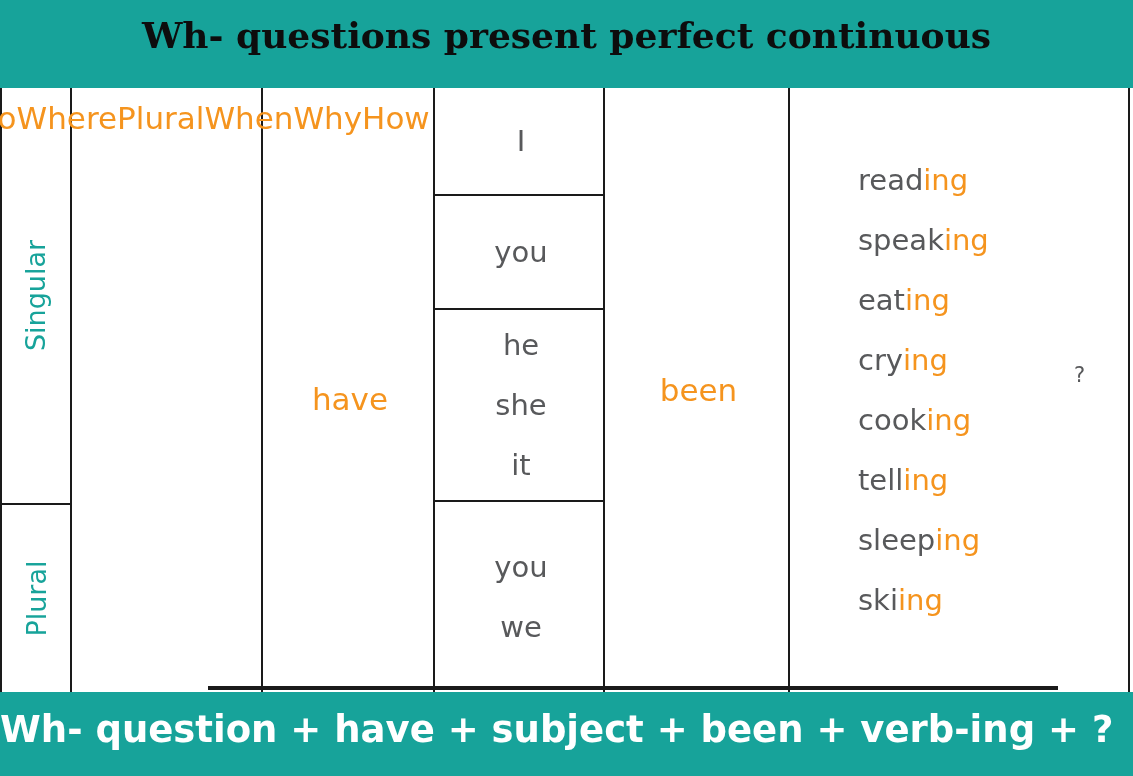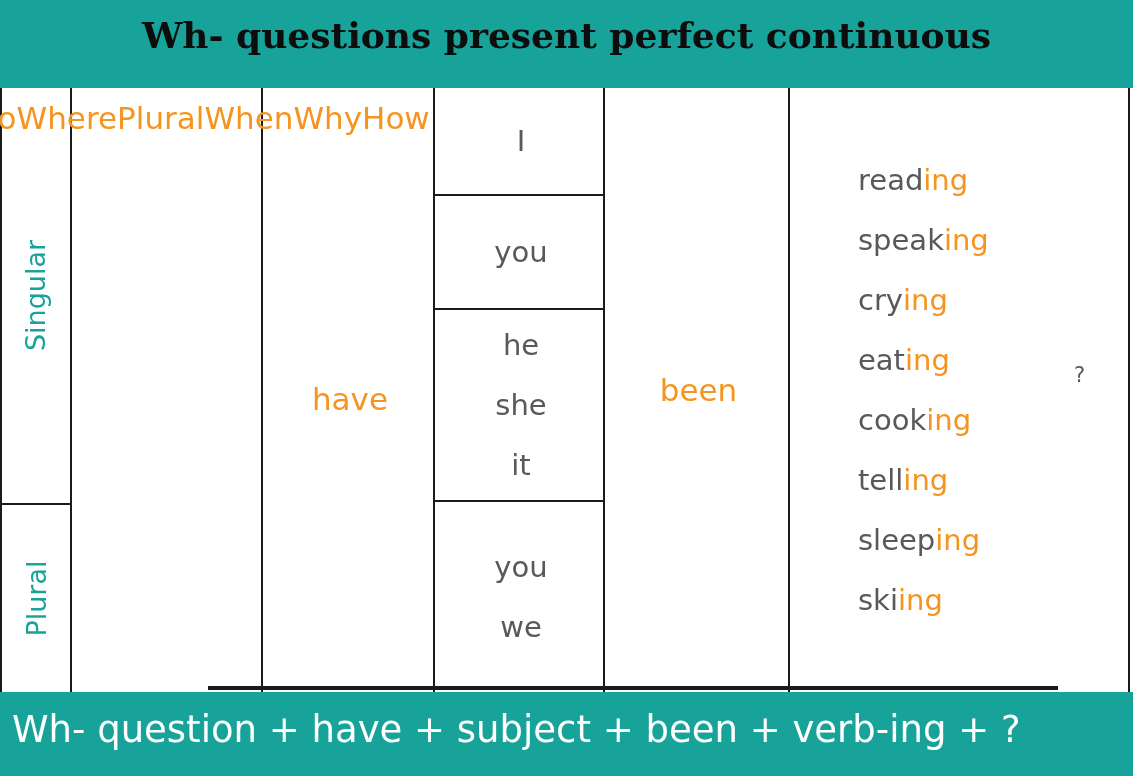--- a/index.html
+++ b/index.html
@@ -43,27 +43,27 @@
   .footer-band {
     position: absolute;
     left: 0;
     top: 692px;
     width: 1133px;
     height: 84px;
     background: #17a39a;
   }
   .footer-formula {
     position: absolute;
-    left: 12px;
+    left: 0;
     top: 708px;
     width: 897px;
     text-align: center;
     font-family: "DejaVu Sans", sans-serif;
     font-size: 37px;
-    font-weight: 400;
+    font-weight: 700;
     color: #ffffff;
     white-space: nowrap;
   }
 
   
   .table-area {
     position: absolute;
     left: 0;
     top: 88px;
     width: 1133px;
@@ -284,24 +284,24 @@
     </div>
 
     <div class="verb-col">
       <span class="verb-word">
         <span class="verb-stem">read</span><span class="verb-suffix">ing</span>
       </span>
       <span class="verb-word">
         <span class="verb-stem">speak</span><span class="verb-suffix">ing</span>
       </span>
       <span class="verb-word">
+        <span class="verb-stem">eat</span><span class="verb-suffix">ing</span>
+      </span>
+      <span class="verb-word">
         <span class="verb-stem">cry</span><span class="verb-suffix">ing</span>
-      </span>
-      <span class="verb-word">
-        <span class="verb-stem">eat</span><span class="verb-suffix">ing</span>
       </span>
       <span class="verb-word">
         <span class="verb-stem">cook</span><span class="verb-suffix">ing</span>
       </span>
       <span class="verb-word">
         <span class="verb-stem">tell</span><span class="verb-suffix">ing</span>
       </span>
       <span class="verb-word">
         <span class="verb-stem">sleep</span><span class="verb-suffix">ing</span>
       </span>

